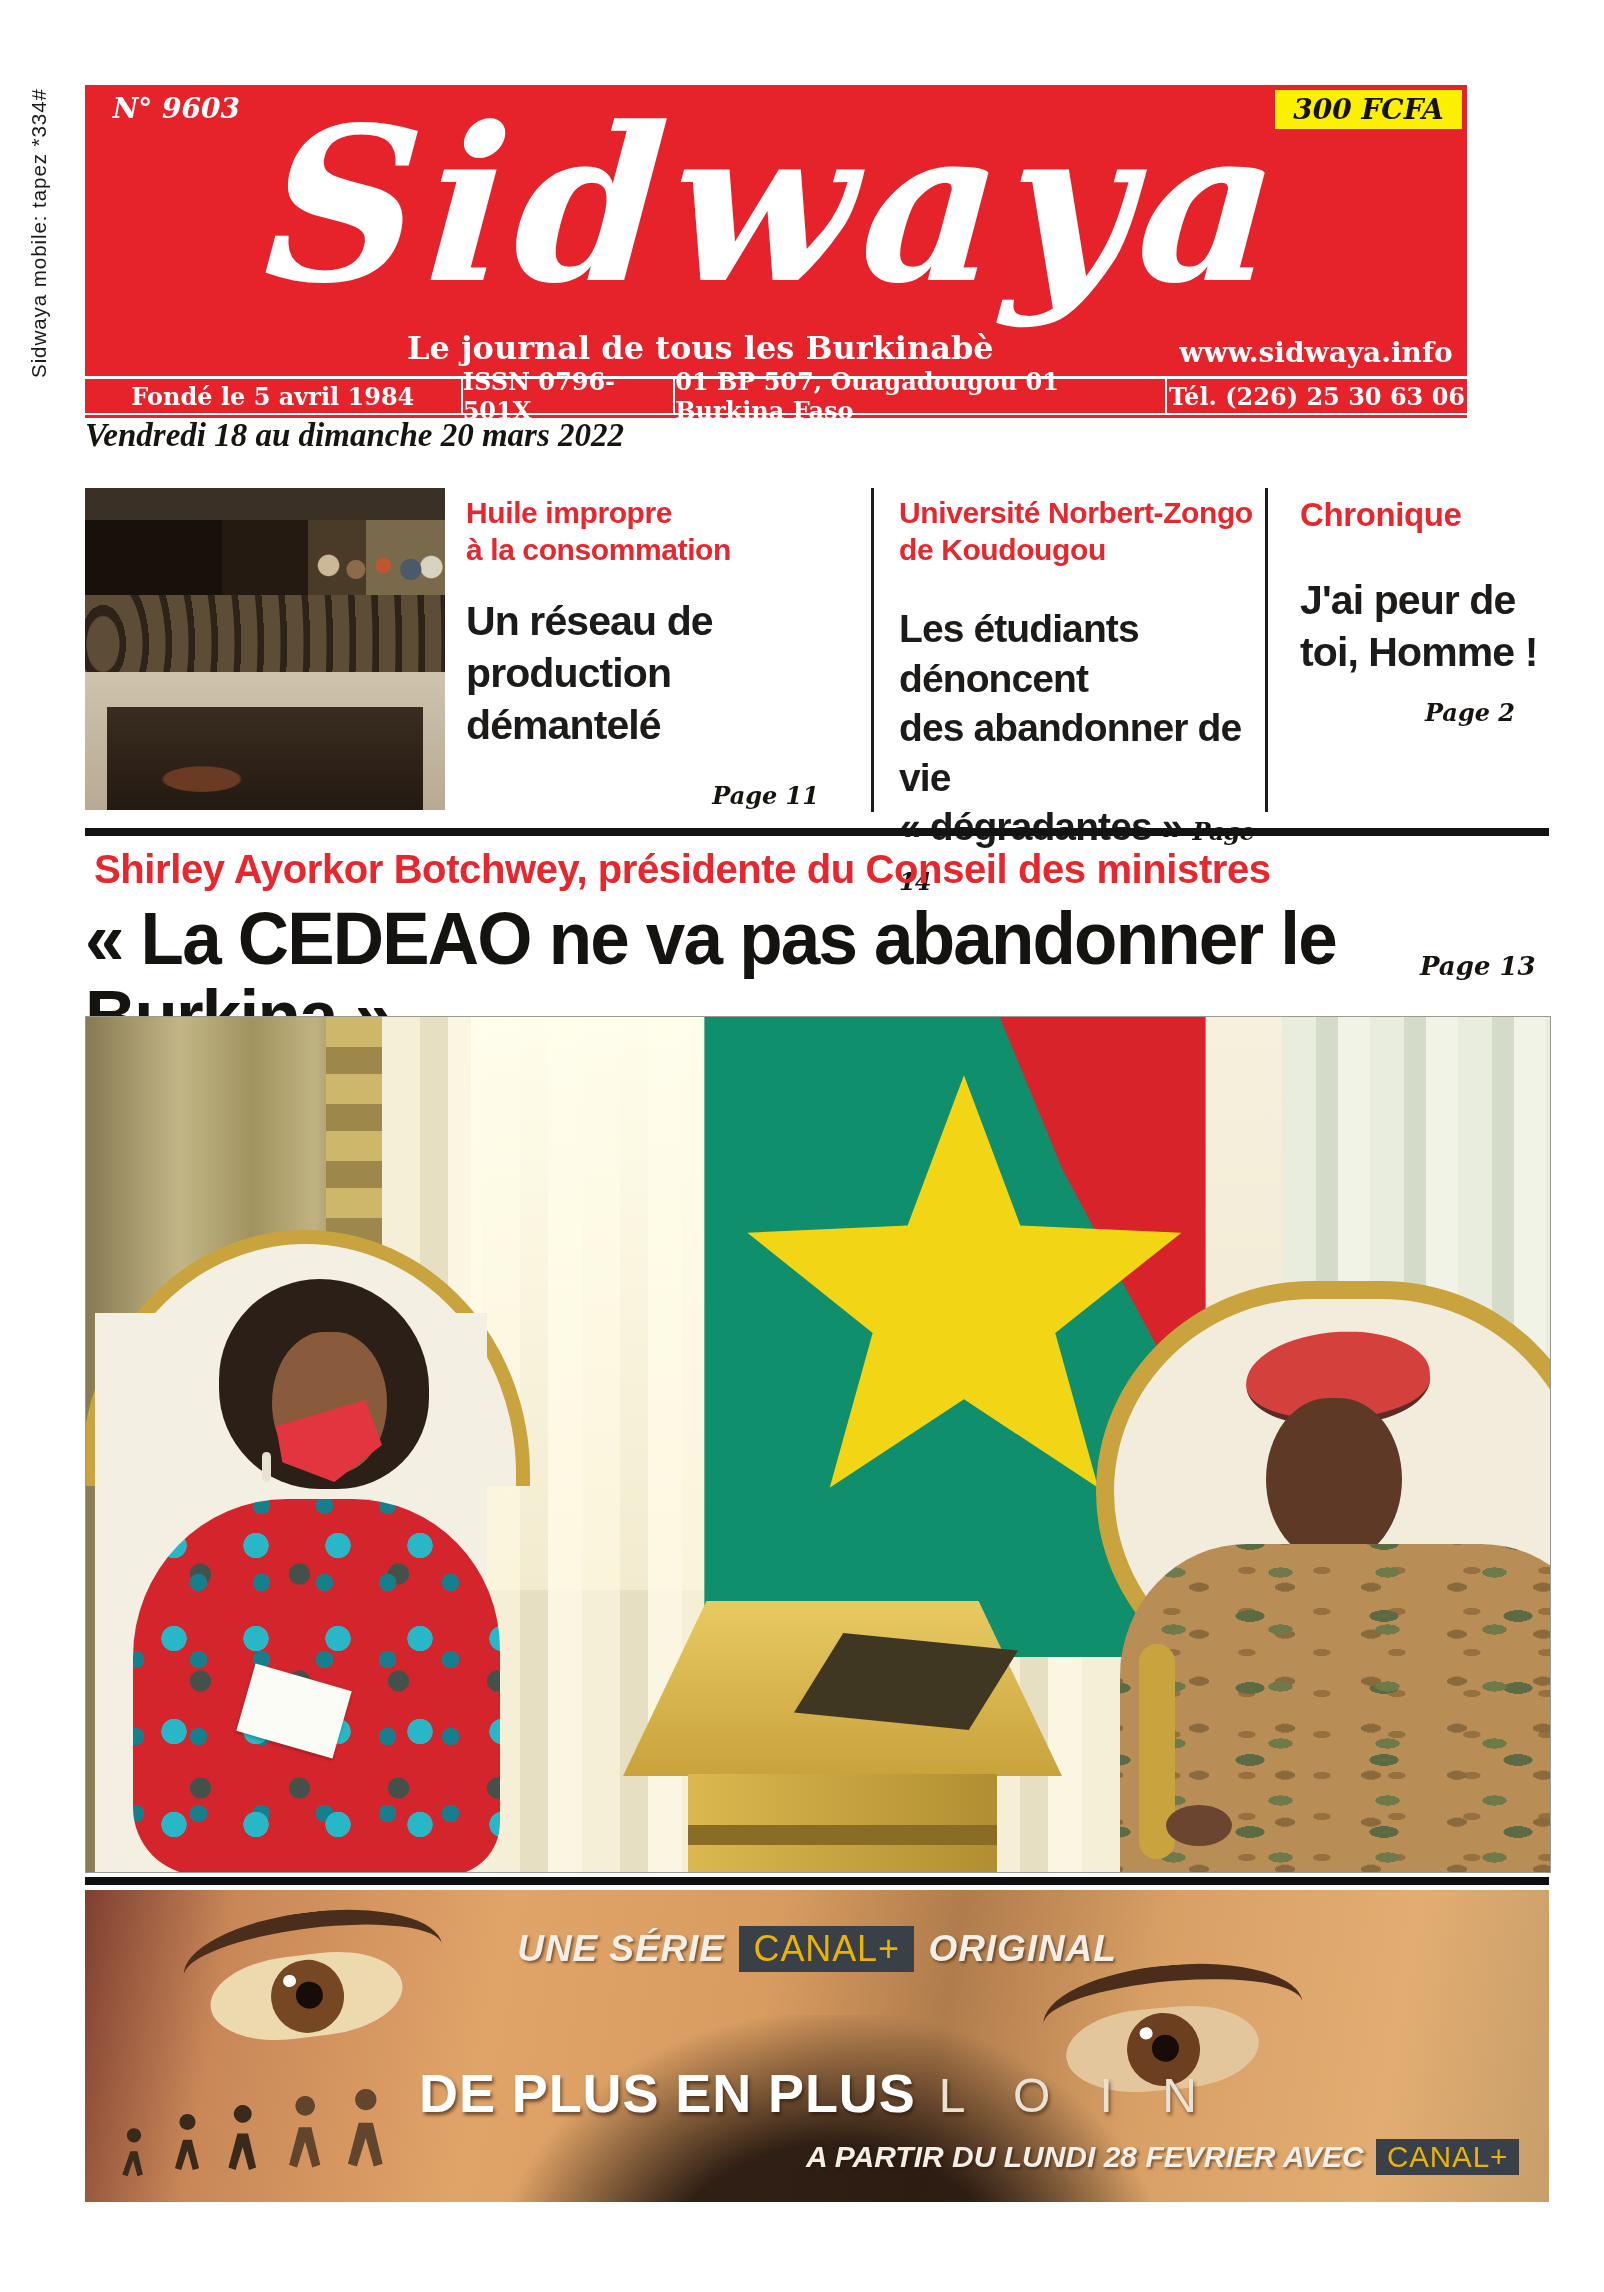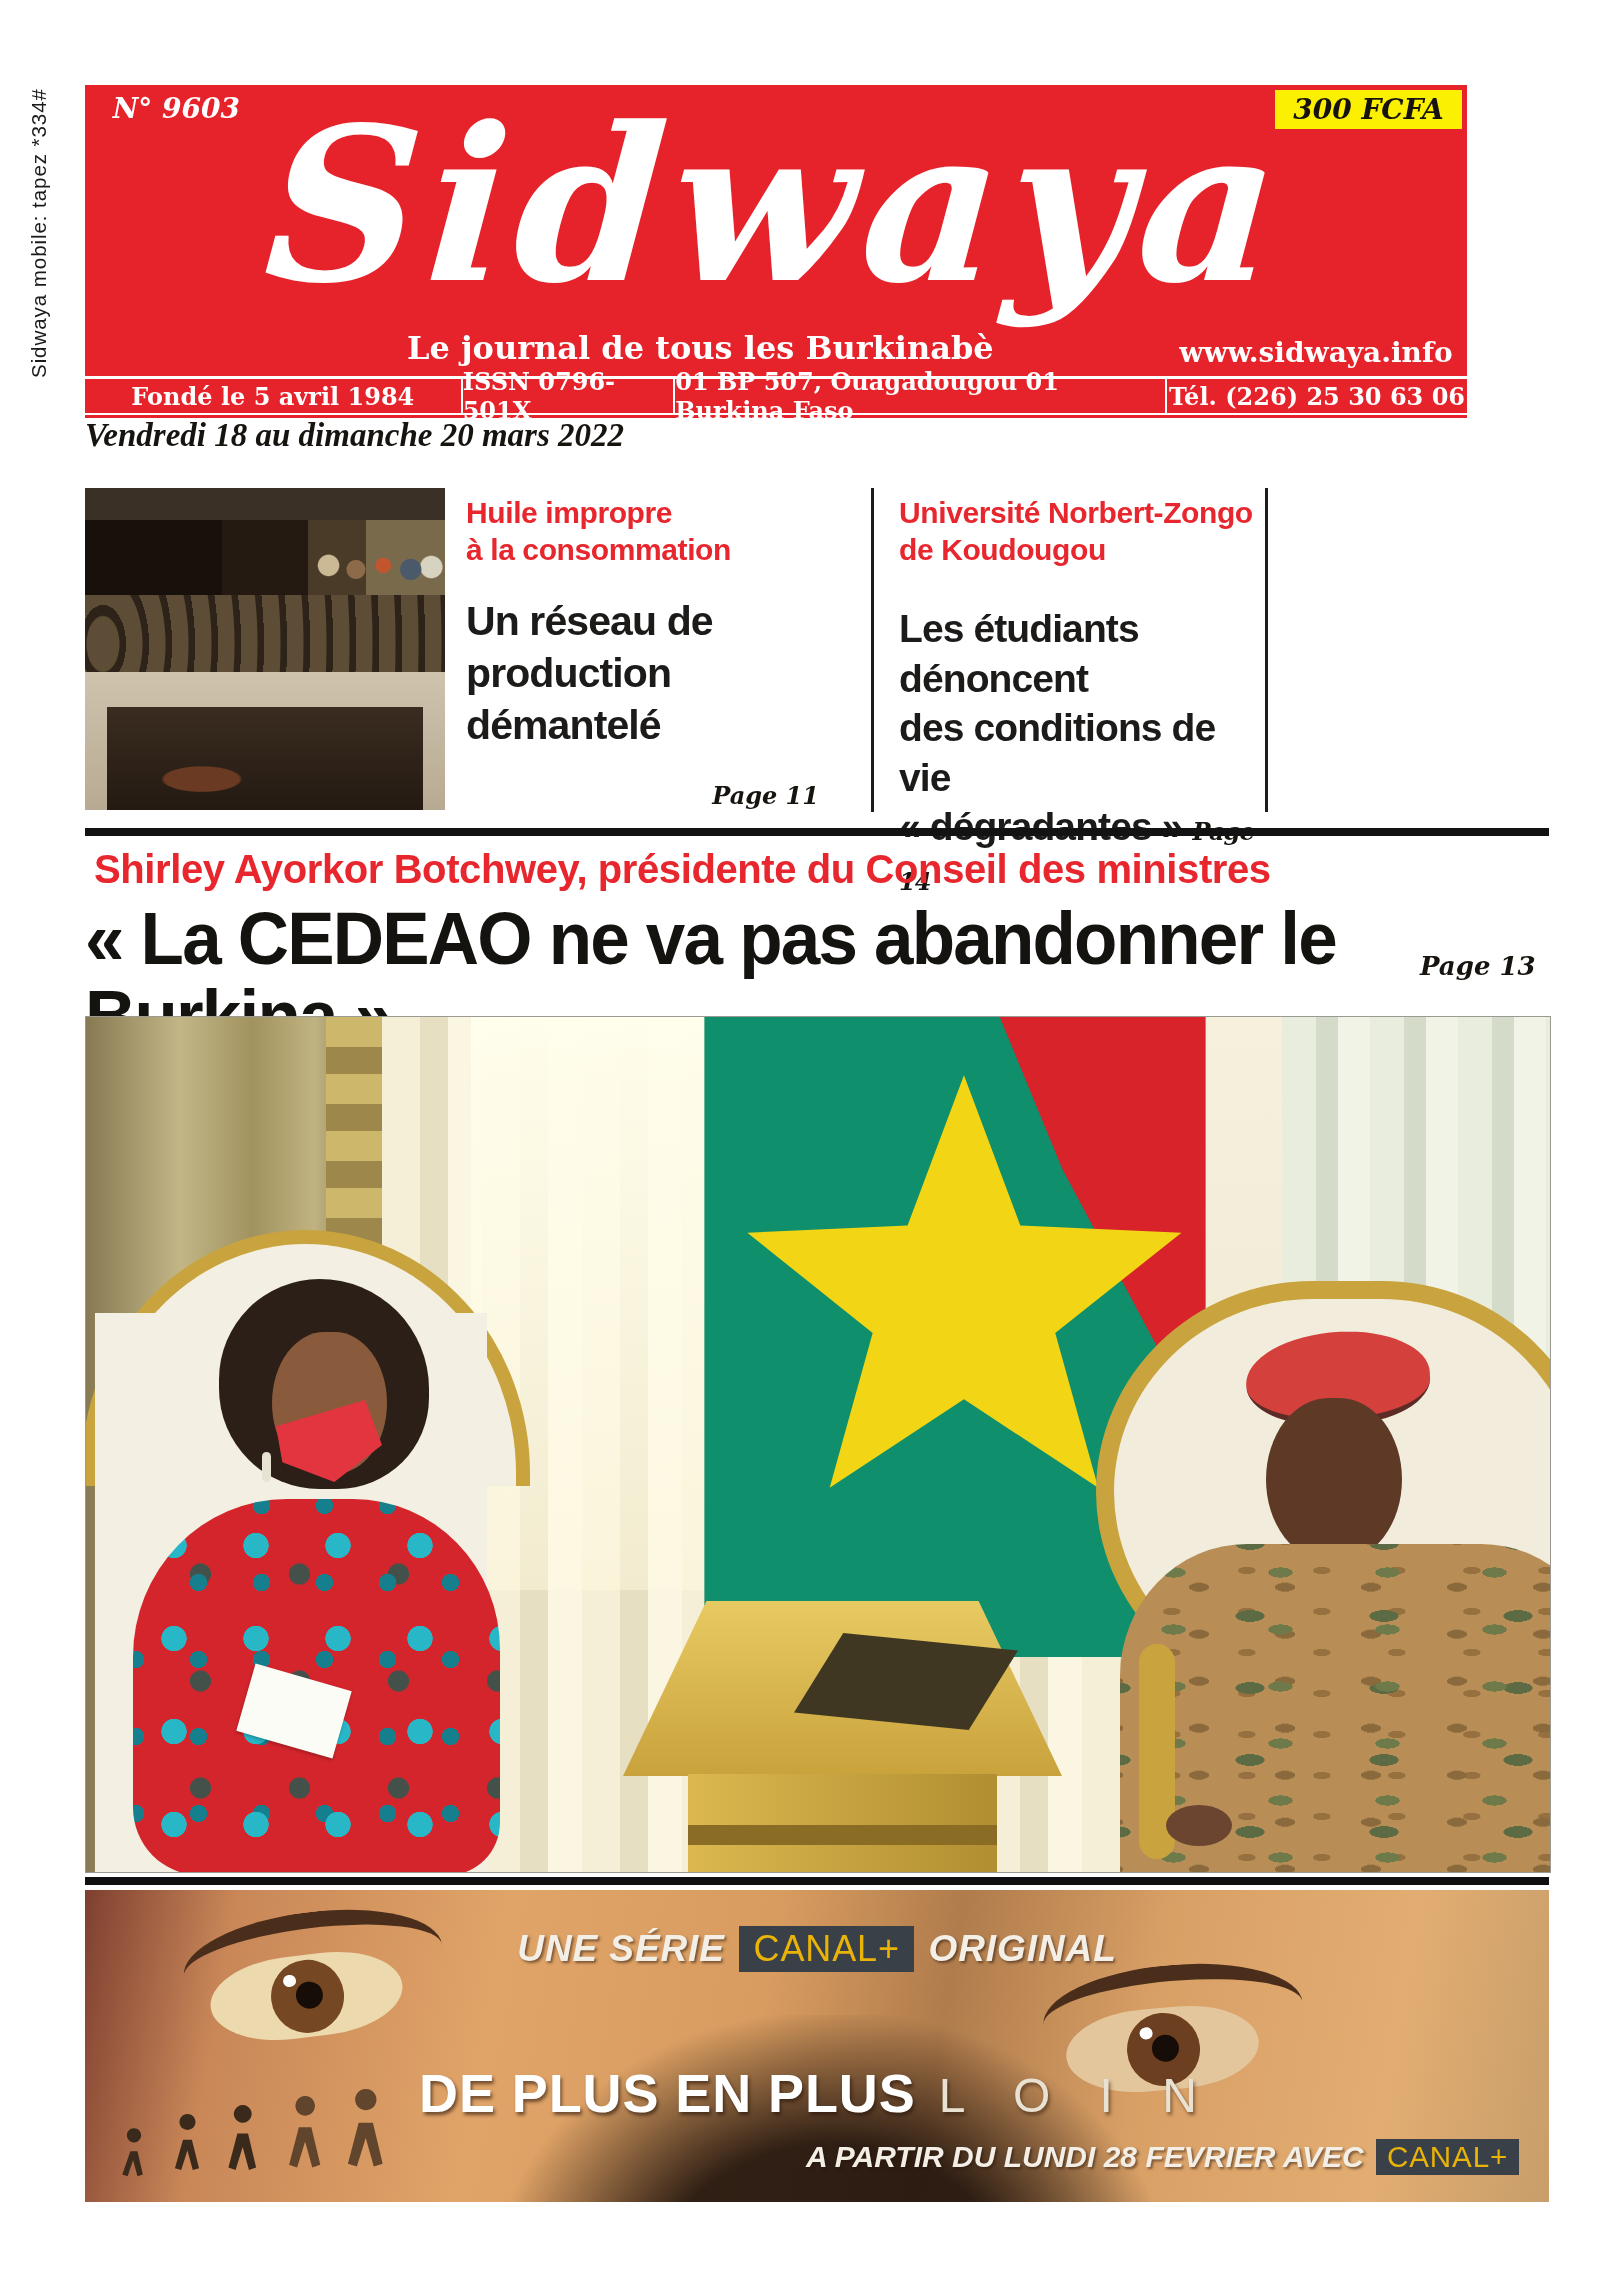--- a/index.html
+++ b/index.html
@@ -231,28 +231,36 @@
 
   <div class="abs vdiv" style="left:871px;top:488px;height:324px;"></div>
 
   <div class="abs" style="left:899px;top:495px;width:358px;">
     <div class="kicker">
       <div>Université Norbert-Zongo</div>
       <div>de Koudougou</div>
     </div>
     <div class="tz-title" style="margin-top:36px;font-size:39px;">
       <div>Les étudiants dénoncent</div>
-      <div>des conditions de vie</div>
+      <div>des abandonner de vie</div>
       <div><span>« dégradantes »</span>
         <span class="pageref">Page 14</span></div>
     </div>
   </div>
 
   <div class="abs vdiv" style="left:1265px;top:488px;height:324px;"></div>
 
+  <div class="abs" style="left:1300px;top:495px;width:251px;">
+    <div class="kicker" style="font-size:33px;">Chronique</div>
+    <div class="tz-title" style="margin-top:39px;">
+      <div>J'ai peur de</div>
+      <div>toi, Homme !</div>
+    </div>
+    <div class="pageref" style="margin-top:19.7px;text-align:right;padding-right:36px;">Page 2</div>
+  </div>
 
   <div class="abs rule" style="left:85px;top:828px;width:1464px;height:8px;"></div>
 
   <div class="abs lead-kicker">Shirley Ayorkor Botchwey, présidente du Conseil des ministres</div>
   <div class="abs headline">« La CEDEAO ne va pas abandonner le Burkina »</div>
   <div class="abs pageref lead-page" style="font-size:26px;">Page 13</div>
 
   <div class="abs mphoto">
     <div class="drape"></div>
     <div class="tassels"></div>

